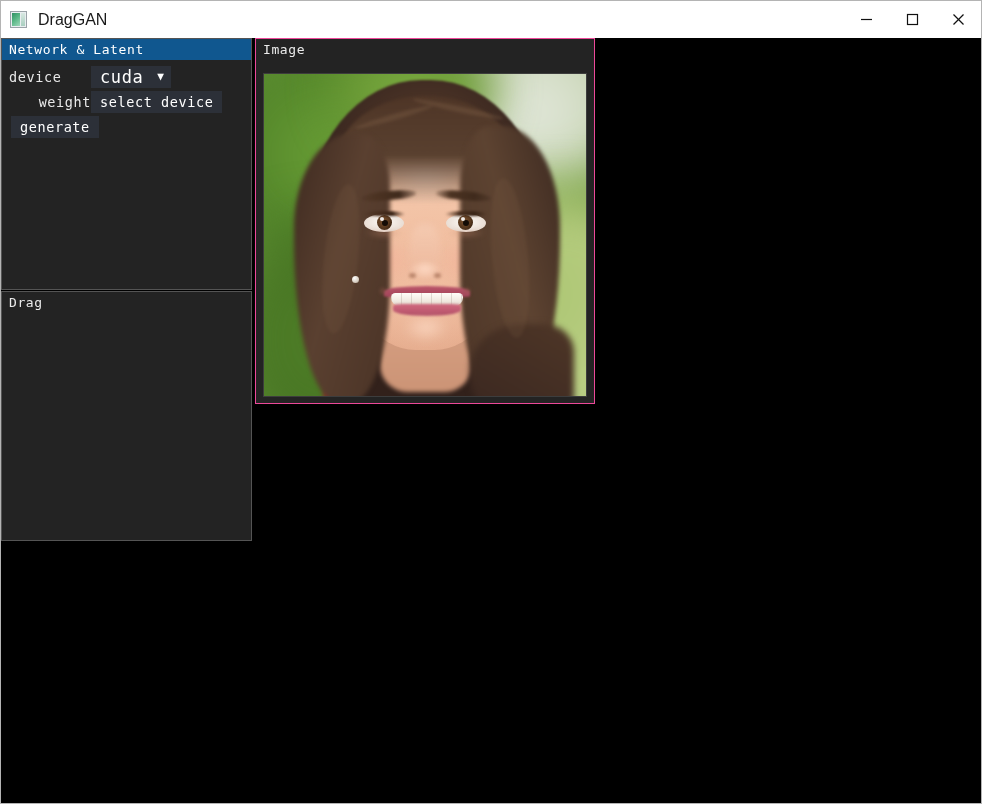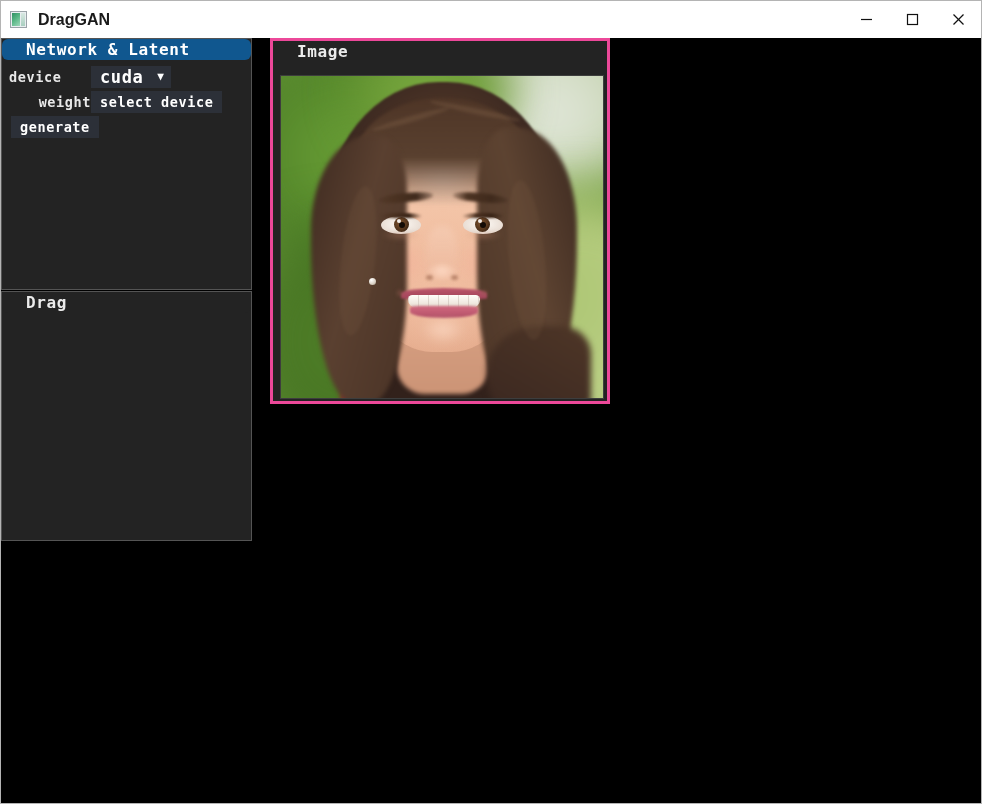--- a/index.html
+++ b/index.html
@@ -15,21 +15,20 @@
   }
 
   
   #app-window {
     position: relative;
     width: 982px;
     height: 804px;
     background: #be185d;
     box-sizing: border-box;
     border: 1px solid #b4b4b4;
-    font-weight: bold;
   }
 
   
   #title-bar {
     position: absolute;
     left: 0; top: 0;
     width: 980px;
     height: 37px;
     background: #ffffff;
     display: flex;
@@ -96,28 +95,27 @@
   
   .panel {
     position: absolute;
     background: #232323;
     box-sizing: border-box;
     border: 1px solid #545454;
   }
   .panel-header {
     height: 21px;
     line-height: 21px;
-    padding-left: 24px;
+    padding-left: 7px;
     font-family: "DejaVu Sans Mono", monospace;
-    font-size: 16px;
+    font-size: 13px;
     color: #e6e6e6;
     letter-spacing: 0.6px;
     white-space: nowrap;
     box-sizing: border-box;
-    border-radius: 6px;
   }
   .panel-header.active {
     background: #10578f;
     color: #ffffff;
   }
   .panel-header.inactive {
     background: #232323;
     color: #ebebeb;
   }
   .panel-body {
@@ -196,26 +194,26 @@
     letter-spacing: 0.6px;
     white-space: nowrap;
   }
   #weight-row { padding-left: 7px; }
   .ctl-label.w-weight { width: 82px; text-align: right; }
   #latent-row { padding-left: 7px; }
   #generate-row { padding-left: 9px; height: 26px; }
 
   
   #panel-image {
-    left: 269px;
+    left: 254px;
     top: 0;
     width: 340px;
     height: 366px;
     background: #232323;
-    border: 3px solid #ec4899;
+    border: 1px solid #ec4899;
   }
   #image-canvas-wrap {
     position: absolute;
     left: 7px;
     top: 34px;
     width: 324px;
     height: 324px;
     box-sizing: border-box;
     border: 1px solid #3d3d3d;
     background: #111;

